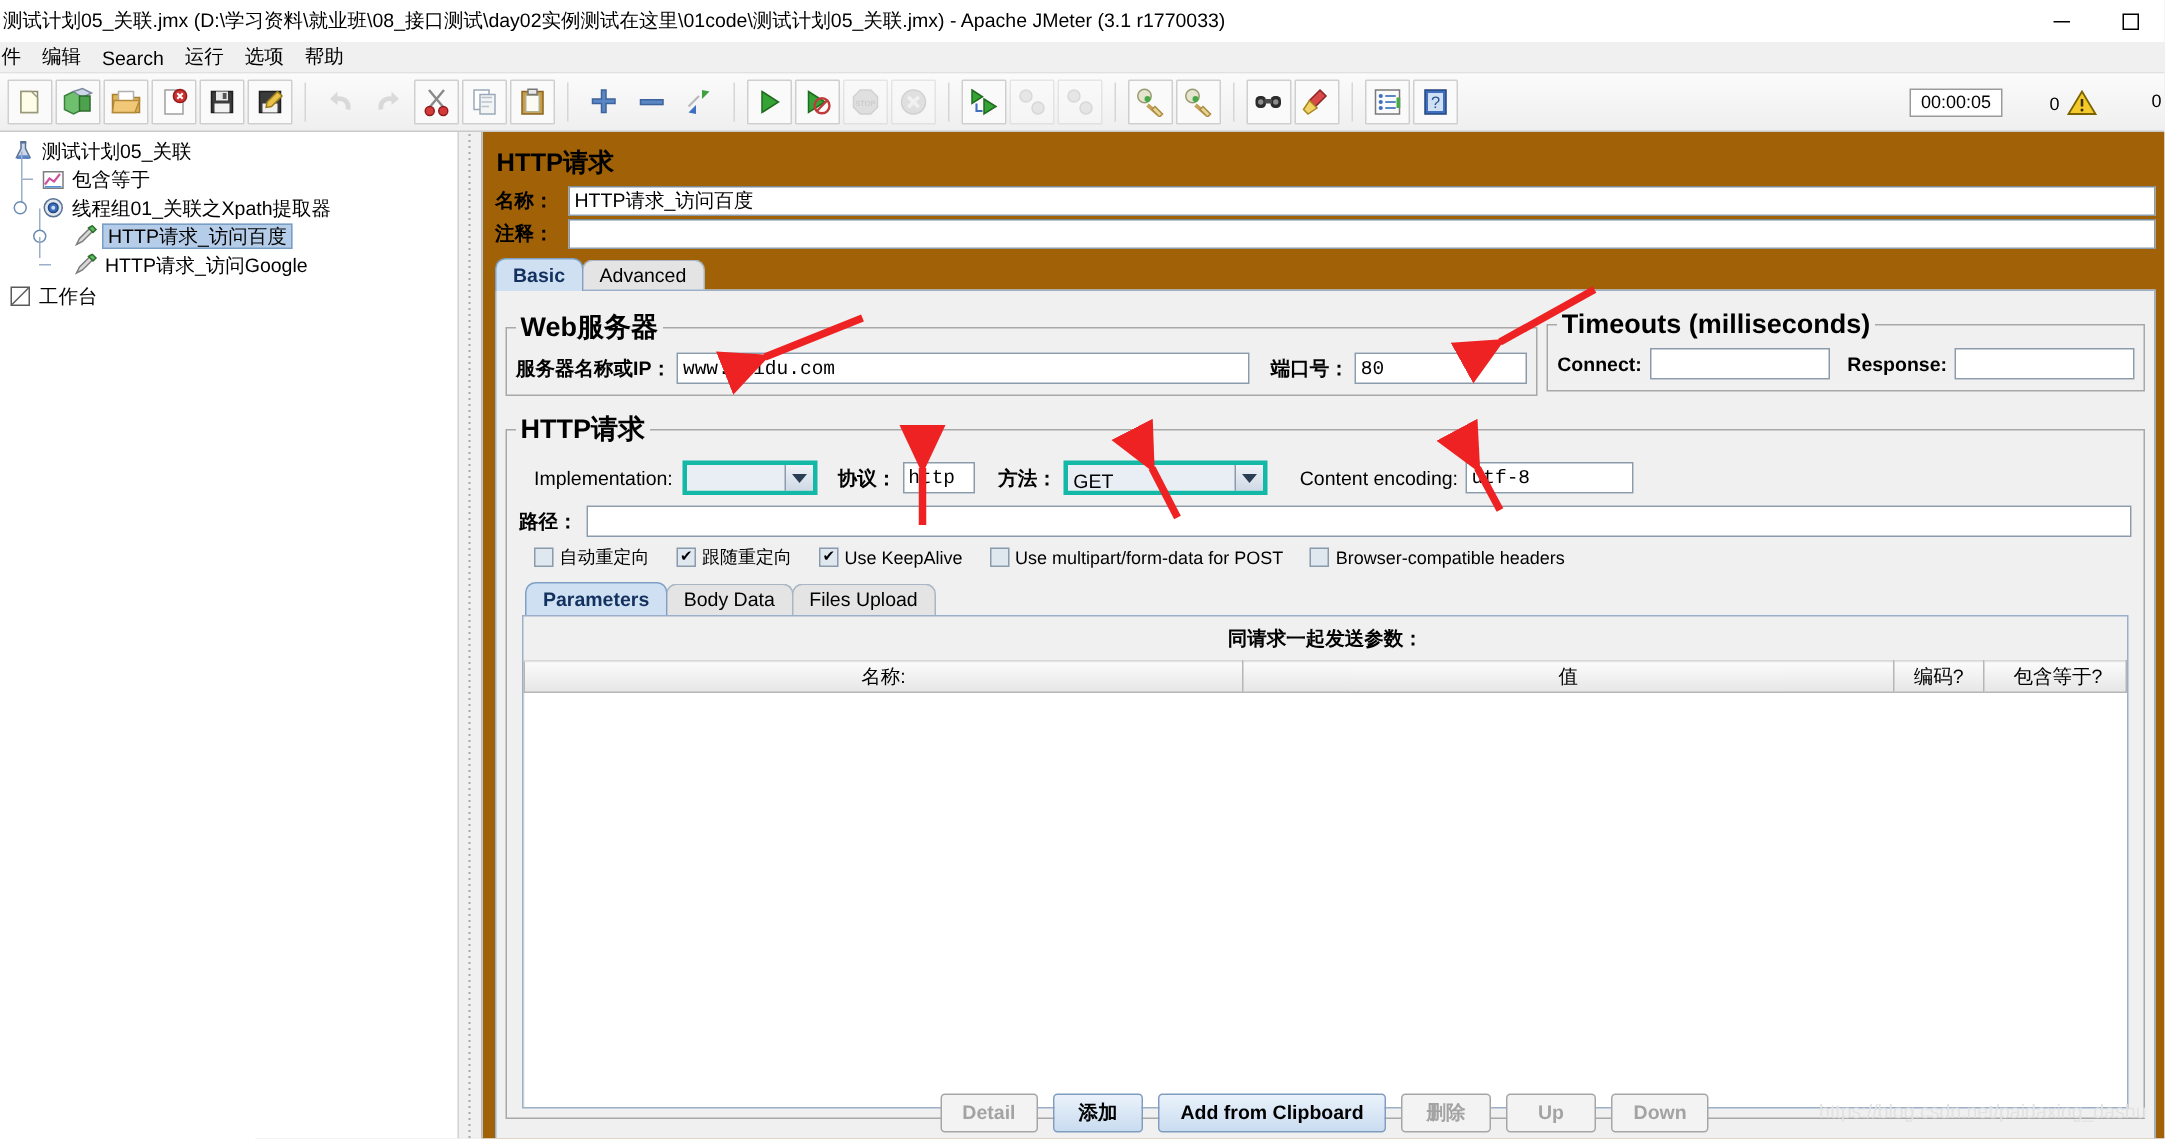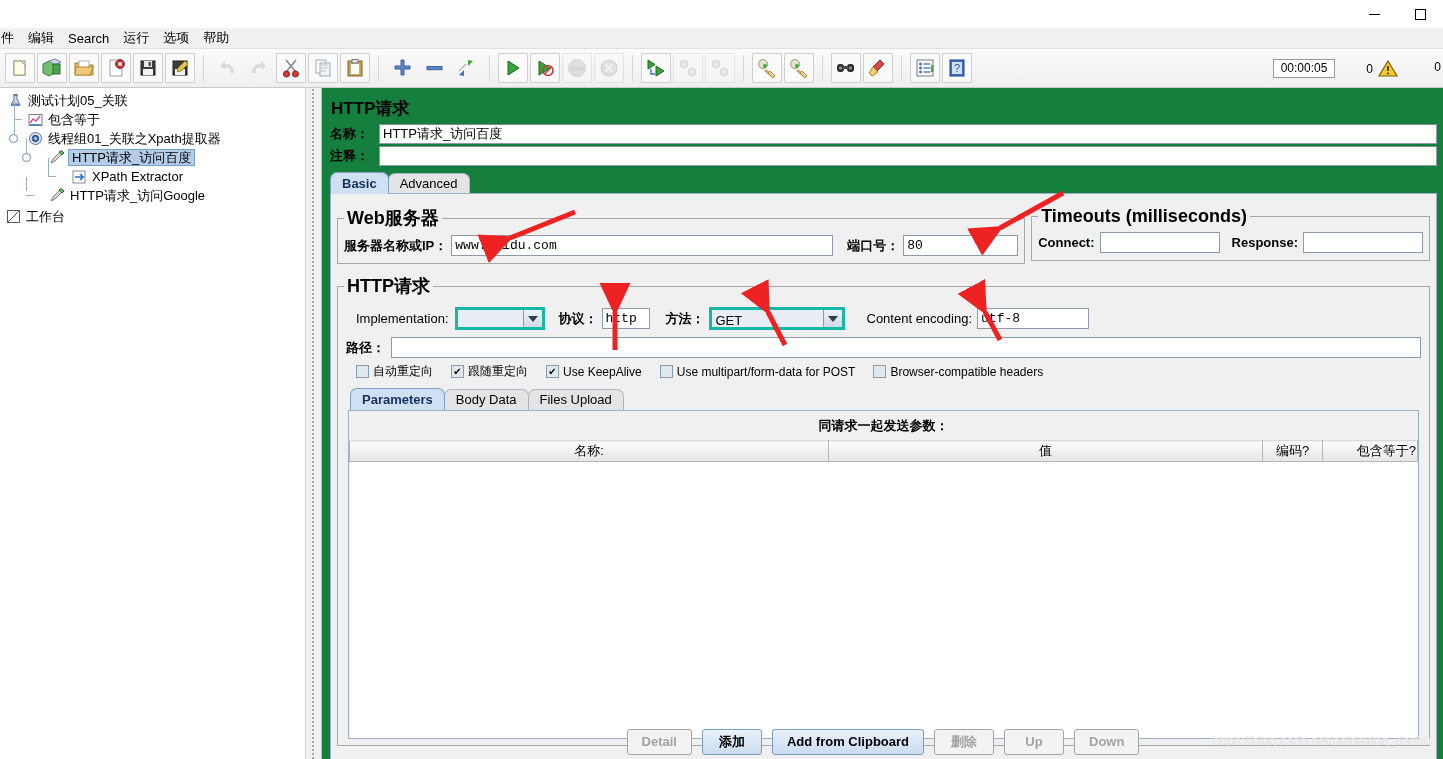--- a/index.html
+++ b/index.html
@@ -105,21 +105,21 @@
   .divider .dots {
     position: absolute; left: 5px; top: 0; width: 4px; height: 671px;
     background-image: radial-gradient(#9b9b9b 0.8px, transparent 0.9px);
     background-size: 4px 4px;
     opacity: .85;
   }
 
   
   .mainpanel {
     position: absolute; left: 321px; top: 88px; width: 1122px; height: 671px;
-    background: #15803d;
+    background: #a16207;
     border-left: 1px solid #b7c7da;
     overflow: hidden;
   }
   .panel-title {
     font-size: 17px; font-weight: bold; color: #000;
     padding: 9px 0 4px 9px;
   }
   .field-row { display: flex; align-items: center; margin: 0 2px 2px 5px; }
   .field-label {
     font-size: 13px; font-weight: bold; white-space: nowrap;
@@ -236,20 +236,21 @@
 
   
   .arrowlayer { position: absolute; left: 0; top: 0; width: 1443px; height: 759px; pointer-events: none; }
 </style>
 </head>
 <body>
 
 <div id="app">
 
   <div class="titlebar">
+    <div class="title-text">测试计划05_关联.jmx (D:\学习资料\就业班\08_接口测试\day02实例测试在这里\01code\测试计划05_关联.jmx) - Apache JMeter (3.1 r1770033)</div>
     <div class="win-btns">
       <div class="win-btn">
         <span class="glyph-min"></span>
       </div>
       <div class="win-btn">
         <span class="glyph-max"></span>
       </div>
     </div>
   </div>
 
@@ -529,31 +530,20 @@
         <span class="guide" style="left:18px;top:5px;width:9px;height:9px;border:1px solid #6b8bb0;border-radius:50%;background:#fff;"></span>
         <span class="ticon">
           <svg width="16" height="15" viewBox="0 0 16 15">
             <path d="M2 13l2-4 7-7 2 2-7 7z" fill="#d8d8d8" stroke="#7d7d7d"></path>
             <path d="M10 2l2.5-1.5L15 3l-2 2z" fill="#5bbf5b" stroke="#2e6b2e"></path>
           </svg>
         </span>
         <span class="tlabel selected">HTTP请求_访问百度</span>
       </div>
 
-      <div class="tnode" style="padding-left:66px;">
-        <span class="guide" style="left:44px;top:-9px;width:1px;height:18px;background:#9bb0c8;"></span>
-        <span class="guide" style="left:44px;top:9px;width:8px;height:1px;background:#9bb0c8;"></span>
-        <span class="ticon">
-          <svg width="15" height="14" viewBox="0 0 15 14">
-            <rect x="1" y="1" width="12" height="12" fill="#ffffff" stroke="#8a8a8a"></rect>
-            <path d="M3 7h7M8 4l3.2 3L8 10" fill="none" stroke="#2e6fc7" stroke-width="1.7"></path>
-          </svg>
-        </span>
-        <span class="tlabel">XPath Extractor</span>
-      </div>
 
       <div class="tnode" style="padding-left:44px;">
         <span class="guide" style="left:22px;top:-9px;width:1px;height:14px;background:#9bb0c8;"></span>
         <span class="guide" style="left:22px;top:9px;width:8px;height:1px;background:#9bb0c8;"></span>
         <span class="ticon">
           <svg width="16" height="15" viewBox="0 0 16 15">
             <path d="M2 13l2-4 7-7 2 2-7 7z" fill="#d8d8d8" stroke="#7d7d7d"></path>
             <path d="M10 2l2.5-1.5L15 3l-2 2z" fill="#5bbf5b" stroke="#2e6b2e"></path>
           </svg>
         </span>
@@ -689,21 +679,21 @@
                 <col style="width:50.2%">
                   <col style="width:45.5%">
                   <col style="width:60px">
                   <col style="width:95px">
               </colgroup>
               <thead>
                 <tr>
                   <th>名称:</th>
                   <th>值</th>
                   <th>编码?</th>
-                  <th style="text-align:right;padding-left:5px;">包含等于?</th>
+                  <th style="text-align:center;padding-left:5px;">包含等于?</th>
                 </tr>
               </thead>
               <tbody>
                 <tr>
                     <td class="tbody-empty" colspan="4"></td>
                   </tr>
               </tbody>
             </table>
           </div>
         </div>

